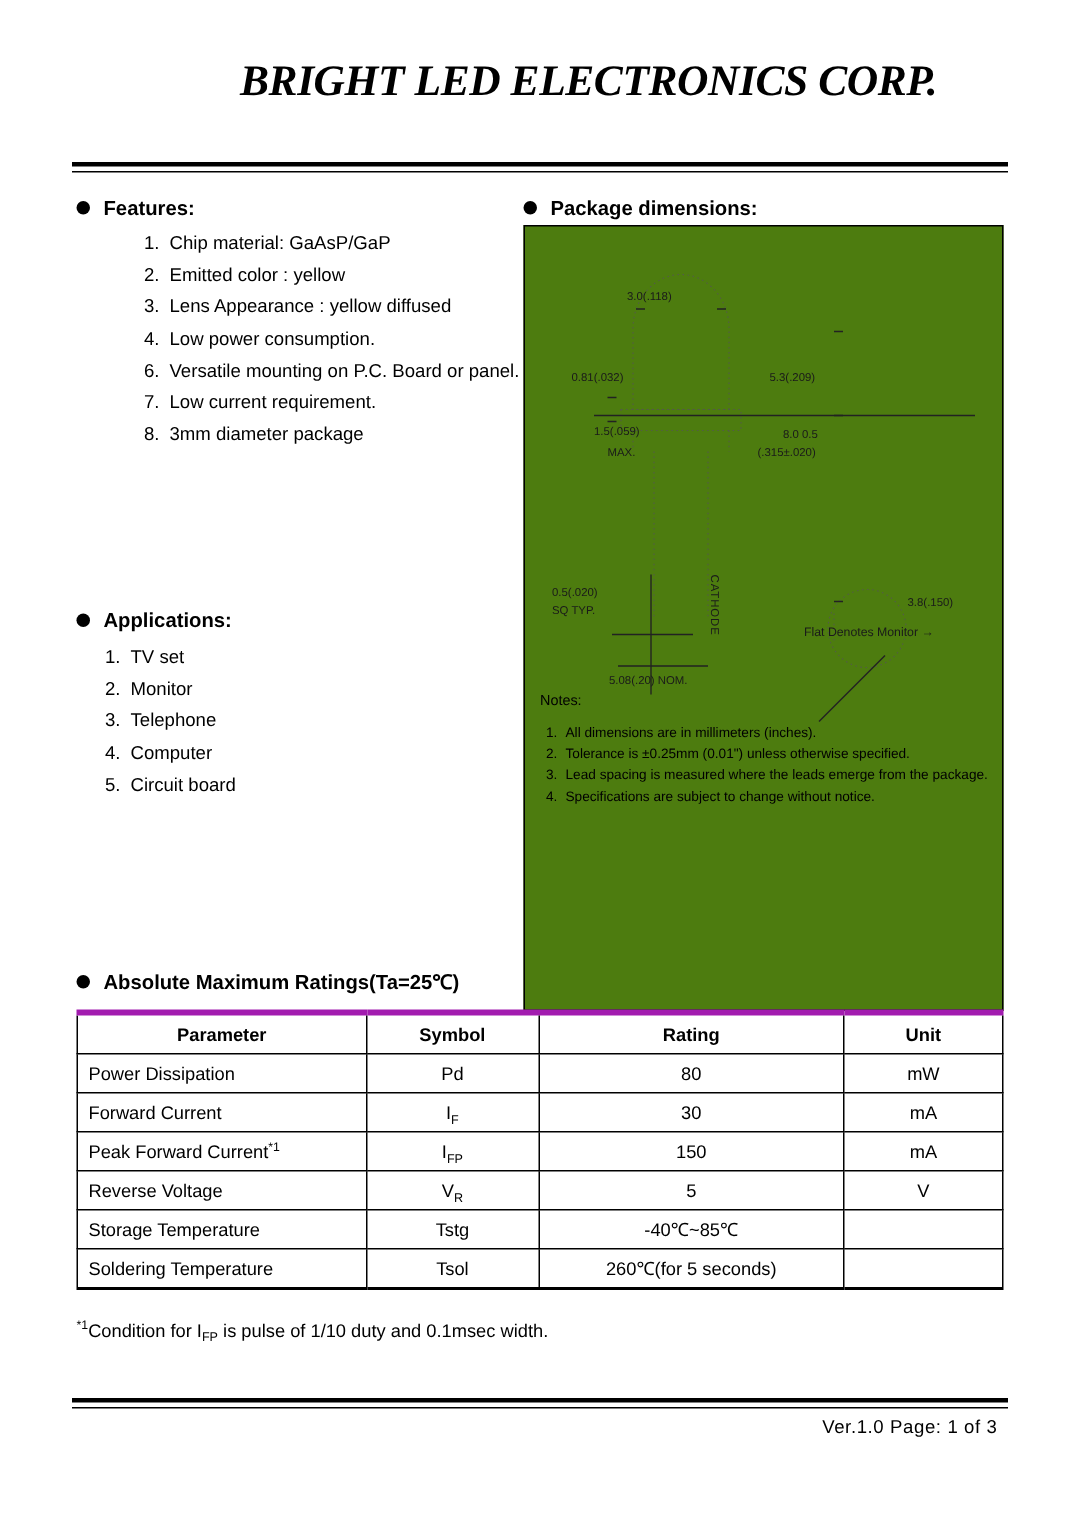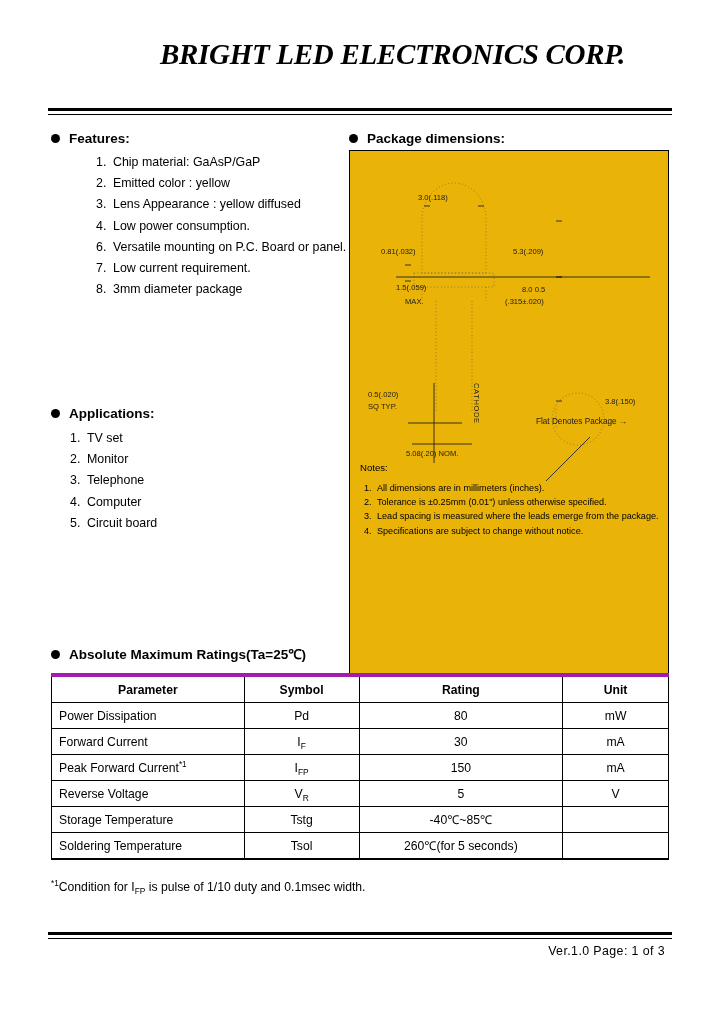--- a/index.html
+++ b/index.html
@@ -139,21 +139,21 @@
     display: inline-block;
     width: 17px;
   }
 
   
   .pkg-box {
     position: absolute;
     left: 349px; top: 150px;
     width: 320px; height: 524px;
     border: 1.5px solid #000;
-    background: #eab308;
+    background: #4d7c0f;
     box-sizing: border-box;
   }
   .dim-label {
     position: absolute;
     font-family: "Liberation Sans", sans-serif;
     font-size: 7.6px;
     color: #1a1a1a;
     white-space: nowrap;
     line-height: 9.5px;
   }
@@ -320,21 +320,21 @@
   <div class="dim-label" style="left:55px; top:146px;">MAX.</div>
   <div class="dim-label" style="left:163px; top:96px;">5.3(.209)</div>
   <div class="dim-label" style="left:172px; top:134px;">8.0   0.5</div>
   <div class="dim-label" style="left:155px; top:146px;">(.315±.020)</div>
   <div class="dim-label" style="left:18px; top:239px;">0.5(.020)</div>
   <div class="dim-label" style="left:18px; top:251px;">SQ TYP.</div>
   <div class="dim-vert" style="left:122px; top:232px;">CATHODE</div>
   <div class="dim-label" style="left:56px; top:298px;">5.08(.20) NOM.</div>
   <div class="dim-label" style="left:255px; top:246px;">3.8(.150)</div>
   <div class="dim-label" style="left:186px; top:266px; font-size:8.2px;">
-    <span>Flat Denotes Package</span> →
+    <span>Flat Denotes Monitor</span> →
   </div>
 
   <div class="notes-head">Notes:</div>
   <ul class="notes-list" id="notes-list">
       <li><span class="n">1.</span><span>All dimensions are in millimeters (inches).</span></li>
       <li><span class="n">2.</span><span>Tolerance is ±0.25mm (0.01") unless otherwise specified.</span></li>
       <li><span class="n">3.</span><span>Lead spacing is measured where the leads emerge from the package.</span></li>
       <li><span class="n">4.</span><span>Specifications are subject to change without notice.</span></li>
     </ul>
 </div>

